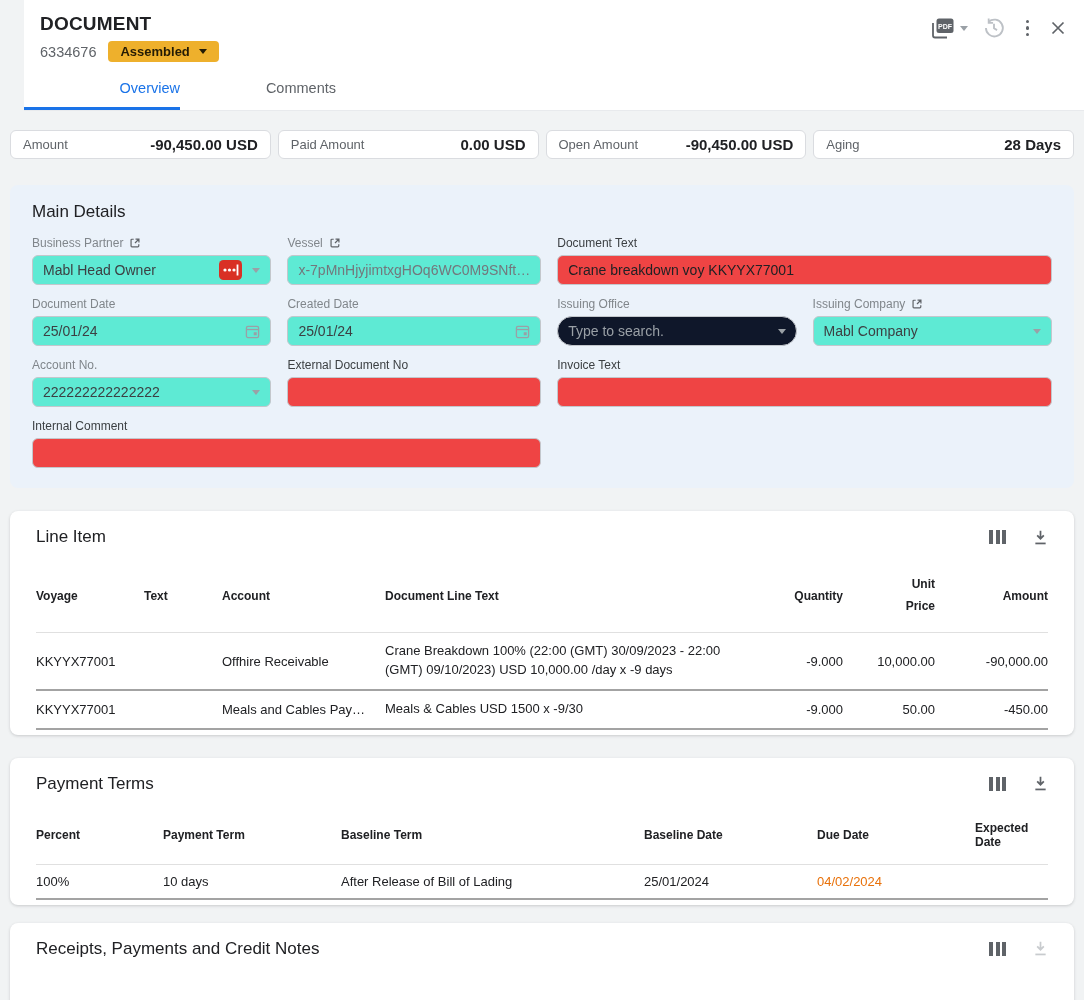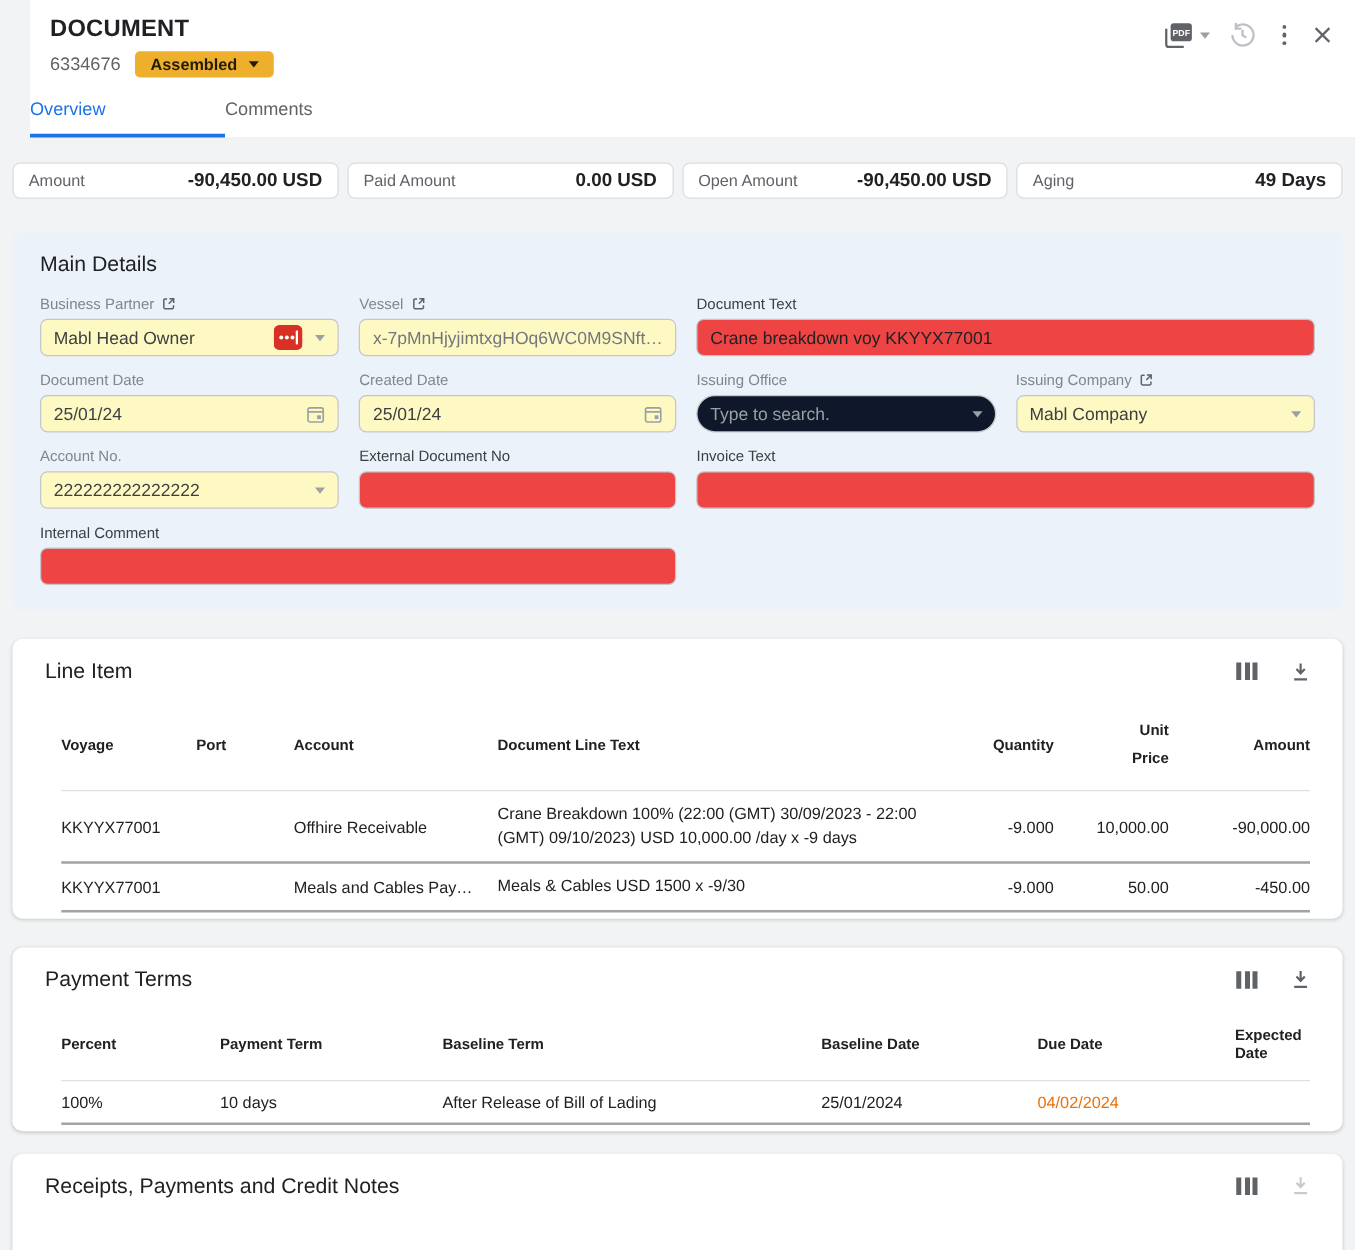--- a/index.html
+++ b/index.html
@@ -17,54 +17,54 @@
   .status-badge { background:#eeb02c; color:#241b04; font-weight:bold; font-size:13px;
     padding:3px 12px; border-radius:4px; display:flex; align-items:center; gap:9px; cursor:pointer; }
   .caret { width:0; height:0; border-left:4.5px solid transparent; border-right:4.5px solid transparent; border-top:5px solid #9aa0a6; }
   .status-badge .caret { border-top-color:#241b04; }
   .header-icons { position:absolute; top:16px; right:18px; display:flex; align-items:center; gap:15px; }
   .hicon { display:flex; align-items:center; justify-content:center; cursor:pointer; }
   .pdf-group { display:flex; align-items:center; gap:5px; }
   .kebab { display:flex; flex-direction:column; gap:3px; padding:2px 6px; }
   .kebab i { width:3.5px; height:3.5px; border-radius:50%; background:#5f6368; }
   .tabs { display:flex; margin:8px -16px 0; }
-  .tab { width:156px; text-align:left; padding:10px 0 11px; font-size:14.5px; color:#5f6368;
+  .tab { width:156px; text-align:right; padding:10px 0 11px; font-size:14.5px; color:#5f6368;
     border-bottom:3px solid transparent; cursor:pointer; }
   .tab.active { color:#1a73e8; border-bottom-color:#1a73e8; }
   
   .content { padding:19px 10px 0; }
   .cards { display:flex; gap:7px; }
   .sum-card { flex:1; background:#fff; border:1px solid #dadce0; border-radius:6px;
     display:flex; justify-content:space-between; align-items:center; padding:0 12px; height:29px; }
   .sum-label { color:#5f6368; font-size:13px; }
   .sum-value { font-weight:bold; font-size:15px; }
   
   .panel { margin-top:26px; background:#ebf2fa; border-radius:8px; padding:17px 22px 20px; }
   .panel-title { font-size:17px; font-weight:500; margin-bottom:14px; }
   .form { display:grid; grid-template-columns:repeat(4,1fr); column-gap:16px; row-gap:12px; }
   .span2 { grid-column:span 2; }
   .flabel { font-size:12px; color:#80868b; margin-bottom:5px; display:flex; align-items:center; gap:6px; }
   .flabel.dark { color:#3c4043; }
   .control { height:30px; border:1px solid #c3c7cc; border-radius:6px; background:#fff;
     display:flex; align-items:center; padding:0 10px; font-size:14px; color:#202124; }
-  .control.disabled { background:#fef9c3; color:#3c4043; }
+  .control.disabled { background:#5eead4; color:#3c4043; }
   .control.lightdis { background:#0f172a;border-radius:15px; }
   .control .val { flex:1; white-space:nowrap; overflow:hidden; }
   .control .muted { color:#73777c; }
   .control .placeholder { color:#9aa0a6; }
   .text-input { width:100%; height:30px; border:1px solid #c3c7cc; border-radius:6px; background:#ef4444;
     padding:0 10px; font-size:14px; color:#202124; font-family:inherit; outline:none; }
   
   .section { background:#fff; border-radius:8px; box-shadow:0 1px 3px rgba(60,64,67,.22); margin-top:23px; }
   .section-head { display:flex; align-items:center; justify-content:space-between; padding:16px 24px 8px 26px; }
   .section-title { font-size:17px; }
   .section-icons { display:flex; align-items:center; gap:25px; }
   .cols-icon { display:flex; gap:2.5px; cursor:pointer; }
   .cols-icon i { width:4px; height:14px; background:#5f6368; }
-  .tablewrap { padding:0 26px 5px;margin-left:13px; }
+  .tablewrap { padding:0 26px 5px; }
   .thead, .trow { display:grid; column-gap:8px; align-items:center; }
   .thead { font-size:12px; font-weight:bold; padding:19px 0 15px; border-bottom:1px solid #e0e0e0; }
   .trow { font-size:13px; padding:9px 0; border-bottom:2px solid #a3a3a3; min-height:34px; }
   .num { text-align:right; }
   .li-grid { grid-template-columns:100px 70px 155px 1fr 84px 84px 105px; }
   .pt-grid { grid-template-columns:119px 170px 295px 165px 150px 1fr; }
   .rc-grid { grid-template-columns:144px 234px 255px 1fr 120px; }
   .uphead { display:inline-block; width:34px; text-align:right; line-height:1.8; }
   .wrapcell { line-height:1.45; }
   .due-orange { color:#e8710a; }
@@ -125,21 +125,21 @@
     <div class="sum-card">
       <span class="sum-label">Paid Amount</span>
       <span class="sum-value">0.00 USD</span>
     </div>
     <div class="sum-card">
       <span class="sum-label">Open Amount</span>
       <span class="sum-value">-90,450.00 USD</span>
     </div>
     <div class="sum-card">
       <span class="sum-label">Aging</span>
-      <span class="sum-value">49 Days</span>
+      <span class="sum-value">28 Days</span>
     </div>
   </div>
 
   <div class="panel">
     <div class="panel-title">Main Details</div>
     <div class="form">
       <div>
         <div class="flabel">
           <span>Business Partner</span>
           <svg width="12" height="12" viewBox="0 0 14 14">
@@ -253,21 +253,21 @@
           </div>
         <svg width="19" height="19" viewBox="0 0 24 24" style="cursor:pointer;">
           <path d="M12 3.5 V13 M7.8 9.2 L12 13.5 L16.2 9.2" fill="none" stroke="#5f6368" stroke-width="2.2"></path>
           <path d="M5.5 19.5 H18.5" stroke="#5f6368" stroke-width="2.2"></path>
         </svg>
       </div>
     </div>
     <div class="tablewrap">
       <div class="thead li-grid">
         <div>Voyage</div>
-        <div>Port</div>
+        <div>Text</div>
         <div>Account</div>
         <div>Document Line Text</div>
         <div class="num">Quantity</div>
         <div class="num"><span class="uphead">Unit Price</span></div>
         <div class="num">Amount</div>
       </div>
       <div class="trow li-grid">
         <div>KKYYX77001</div>
         <div></div>
         <div>Offhire Receivable</div>

